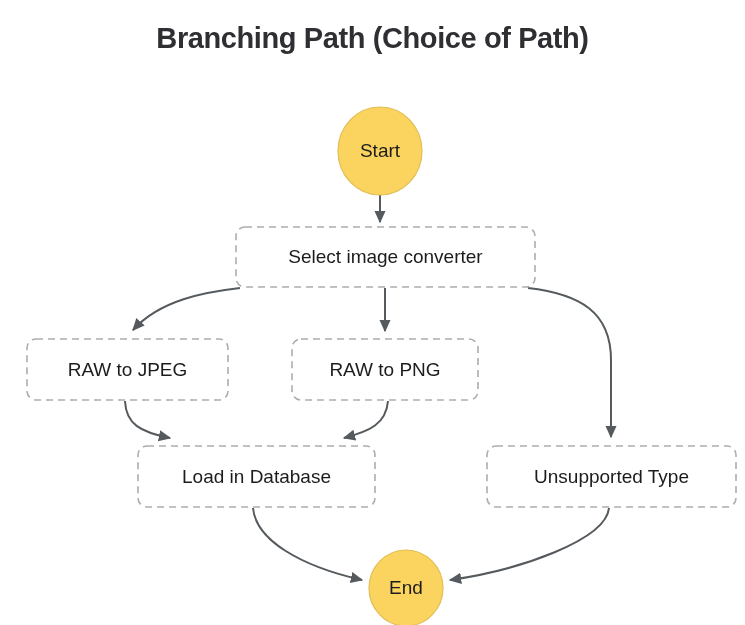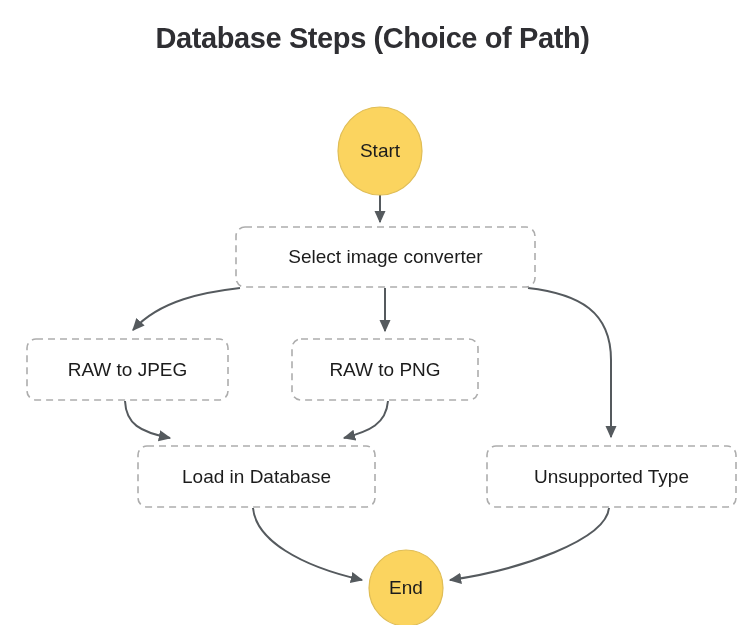--- a/index.html
+++ b/index.html
@@ -69,21 +69,21 @@
     fill: none;
     stroke: #555a5e;
     stroke-width: 2;
   }
 </style>
 </head>
 <body>
 
 <div id="page">
 
-  <div id="chart-title">Database Steps (Choice of Path)</div>
+  <div id="chart-title">Branching Path (Choice of Path)</div>
 
   <svg id="flow-svg" viewBox="0 0 745 625">
     <defs>
       <marker id="arrowhead" markerWidth="7" markerHeight="7" refX="5.6" refY="3.1" orient="auto" markerUnits="strokeWidth">
         <path d="M 0 0.3 L 6.2 3.1 L 0 5.9 z" fill="#555a5e"></path>
       </marker>
     </defs>
 
     <g id="edges-layer">
         <path class="edge-path" d="M 380 195 L 380 222" marker-end="url(#arrowhead)"></path>

